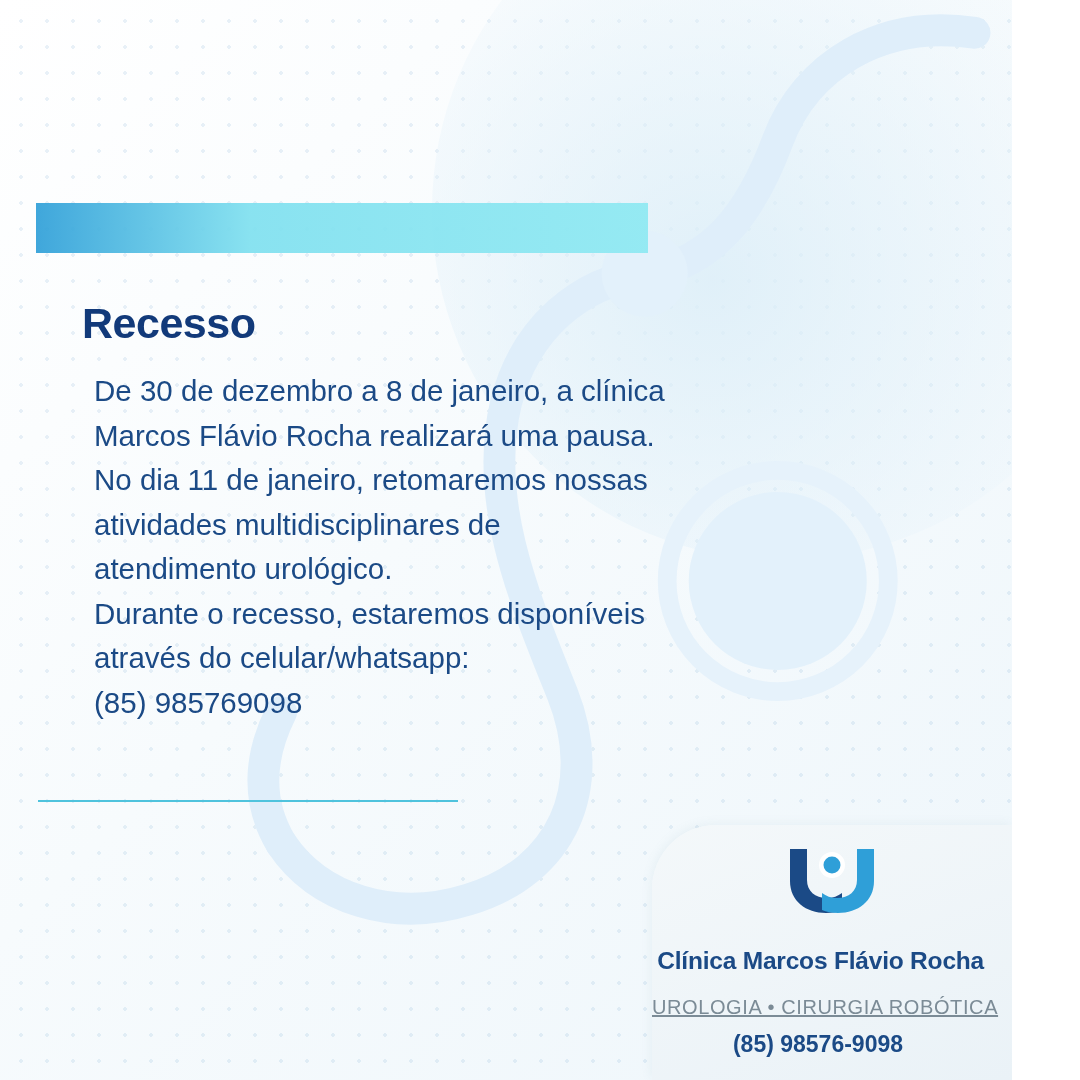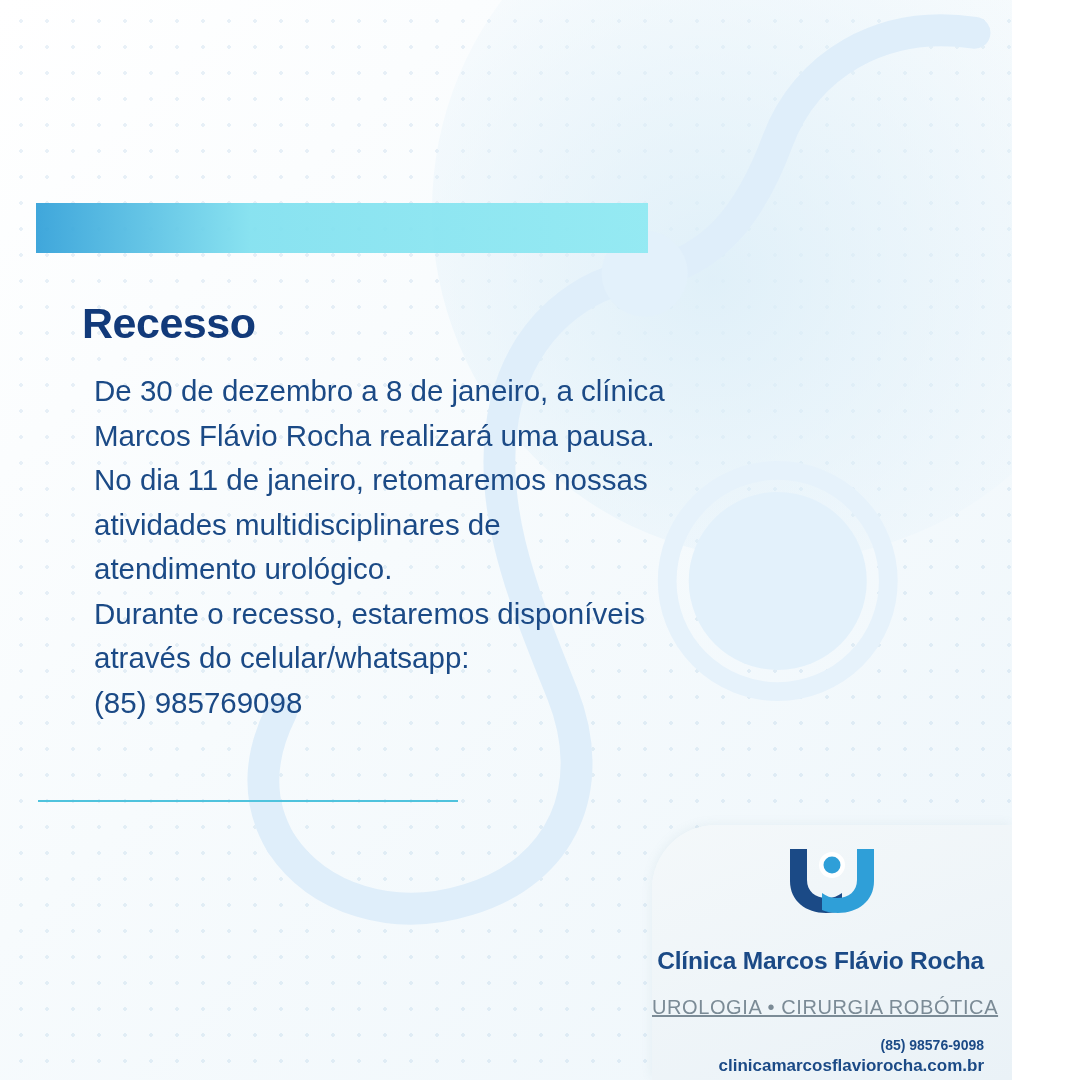--- a/index.html
+++ b/index.html
@@ -135,25 +135,26 @@
   .brand-sub {
     font-size: 20px;
     color: #7b8b96;
     letter-spacing: 0.6px;
     margin-top: 21px;
     white-space: nowrap;
     text-decoration: underline;
   }
 
   .brand-phone {
-    font-size: 14px;
-    font-weight: bold;
-    color: #1b4a86;
-    margin-top: 18px;
-    white-space: nowrap;
+    font-size: 23px;
+    font-weight: bold;
+    color: #1b4a86;
+    margin-top: 12px;
+    white-space: nowrap;
+    text-align: center;
   }
 
   .brand-site {
     font-size: 17px;
     font-weight: bold;
     color: #1b4a86;
     margin-top: 3px;
     white-space: nowrap;
   }
 </style>
@@ -203,18 +204,17 @@
       <path d="M10 6 L10 38 C10 58 26 70 46 70 C52 70 58 69 62 67 L62 50 C58 53 53 55 47 55 C35 55 27 48 27 37 L27 6 Z" fill="#1b4a86"></path>
       <path d="M94 6 L94 38 C94 58 78 70 58 70 C52 70 46 69 42 67 L42 50 C46 53 51 55 57 55 C69 55 77 48 77 37 L77 6 Z" fill="#2f9fd8"></path>
       <circle cx="52" cy="22" r="13" fill="#ffffff"></circle>
       <circle cx="52" cy="22" r="8.5" fill="#2f9fd8"></circle>
     </svg>
 
     <div class="logo-texts">
       <div class="brand-name">Clínica Marcos Flávio Rocha</div>
       <div class="brand-sub">UROLOGIA • CIRURGIA ROBÓTICA</div>
       <div class="brand-phone">(85) 98576-9098</div>
-      <div class="brand-site">clinicamarcosflaviorocha.com.br</div>
     </div>
 
   </div>
 
 </div>
 
 </body></html>

